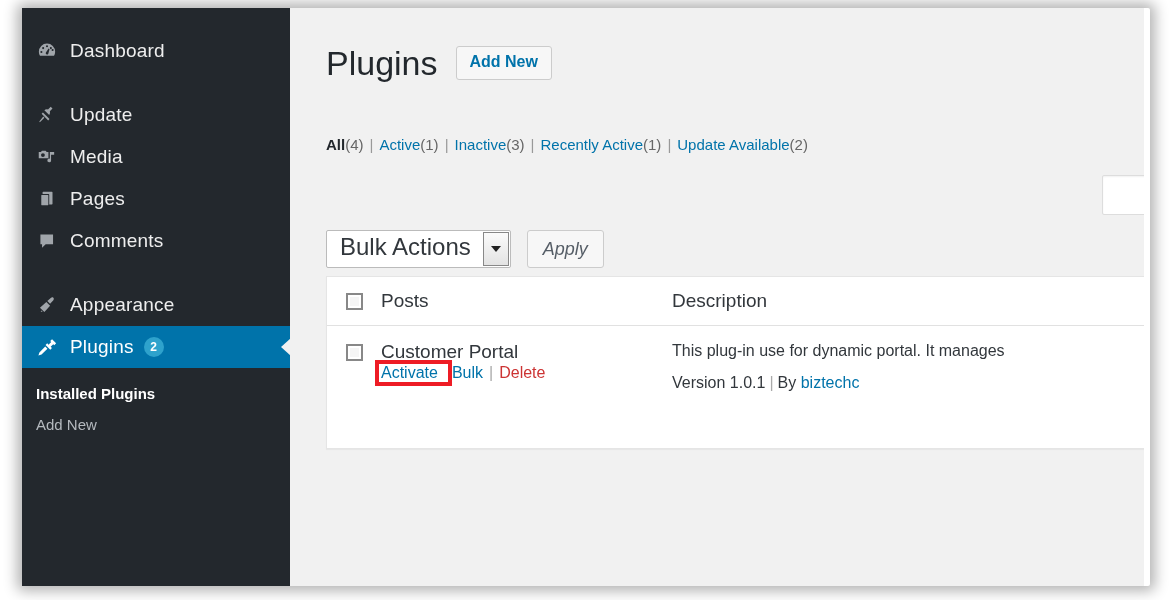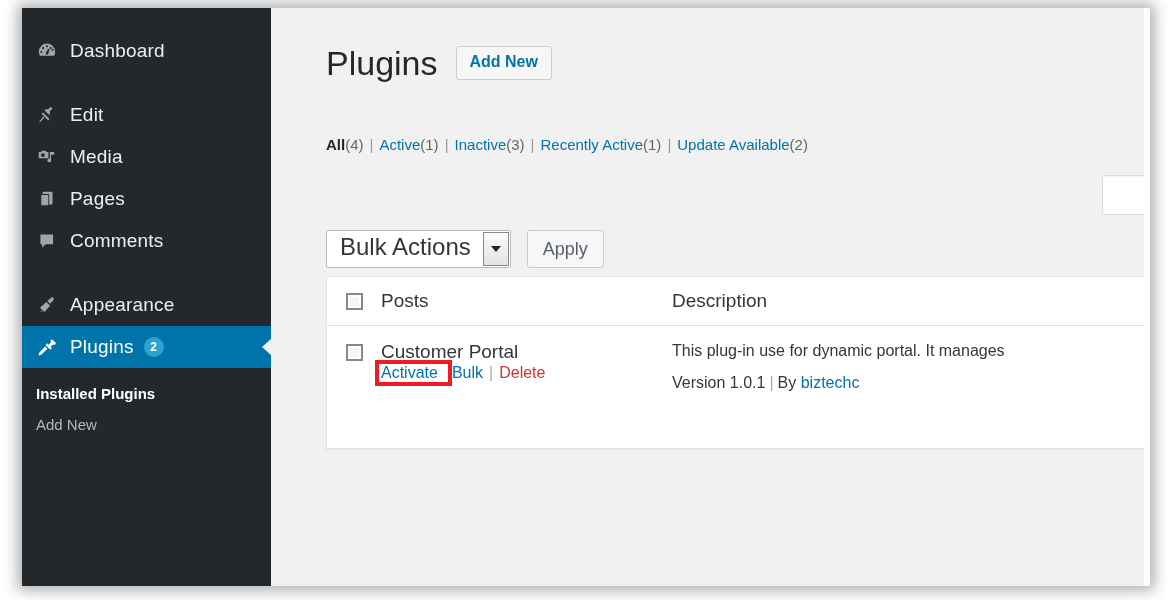--- a/index.html
+++ b/index.html
@@ -34,21 +34,21 @@
     left: 22px; top: 8px;
     width: 1122px; height: 578px;
     background: #f1f1f1;
     overflow: hidden;
   }
 
   
   #sidebar {
     position: absolute;
     left: 0; top: 0;
-    width: 249px; height: 578px;
+    width: 268px; height: 578px;
     background: #23282d;
   }
 
   .menu-item {
     position: relative;
     display: flex;
     align-items: center;
     height: 42px;
     padding-left: 14px;
     color: #eeeeee;
@@ -208,20 +208,21 @@
     margin-left: 16px;
     height: 38px;
     padding: 0 15px;
     border: 1px solid #cccccc;
     border-radius: 3px;
     background: #f7f7f7;
     color: #555d66;
     font-size: 18px;
     cursor: pointer;
     font-family: "Liberation Sans", sans-serif;
+    font-style: italic;
   }
 
   
   #plugins-table {
     position: absolute;
     left: 36px; top: 268px;
     width: 1000px;
     background: #ffffff;
     border: 1px solid #e5e5e5;
     box-shadow: 0 1px 1px rgba(0,0,0,.04);
@@ -317,21 +318,21 @@
       <span class="mi-label">Dashboard</span>
     </div>
 
     <div class="menu-item spaced">
       <span class="mi-icon">
         <svg width="22" height="22" viewBox="0 0 20 20" fill="currentColor">
           <path d="M13.4 2.6 10.9 5c-1.2-.3-2.4-.1-3.3.6L12 10c.7-.9.9-2.1.6-3.3l2.4-2.5-1.6-1.6zM3.5 16.5l4.1-4.1-1-1-3.6 4.6.5.5z"></path>
           <path d="M6.3 7.7 5.1 8.9l6 6 1.2-1.2-6-6z"></path>
         </svg>
       </span>
-      <span class="mi-label">Edit</span>
+      <span class="mi-label">Update</span>
     </div>
 
     <div class="menu-item">
       <span class="mi-icon">
         <svg width="22" height="22" viewBox="0 0 20 20" fill="currentColor">
           <path d="M2.5 5.5h2l.9-1.2h3.4l.9 1.2h1.6v5.6H2.5V5.5zm3.8 1a1.7 1.7 0 1 0 0 3.5 1.7 1.7 0 0 0 0-3.5z"></path>
           <path d="M12.6 5.4v6.1a1.7 1.7 0 1 0 1.1 1.6V7.9h2.8v-2.5h-3.9z"></path>
         </svg>
       </span>
       <span class="mi-label">Media</span>

